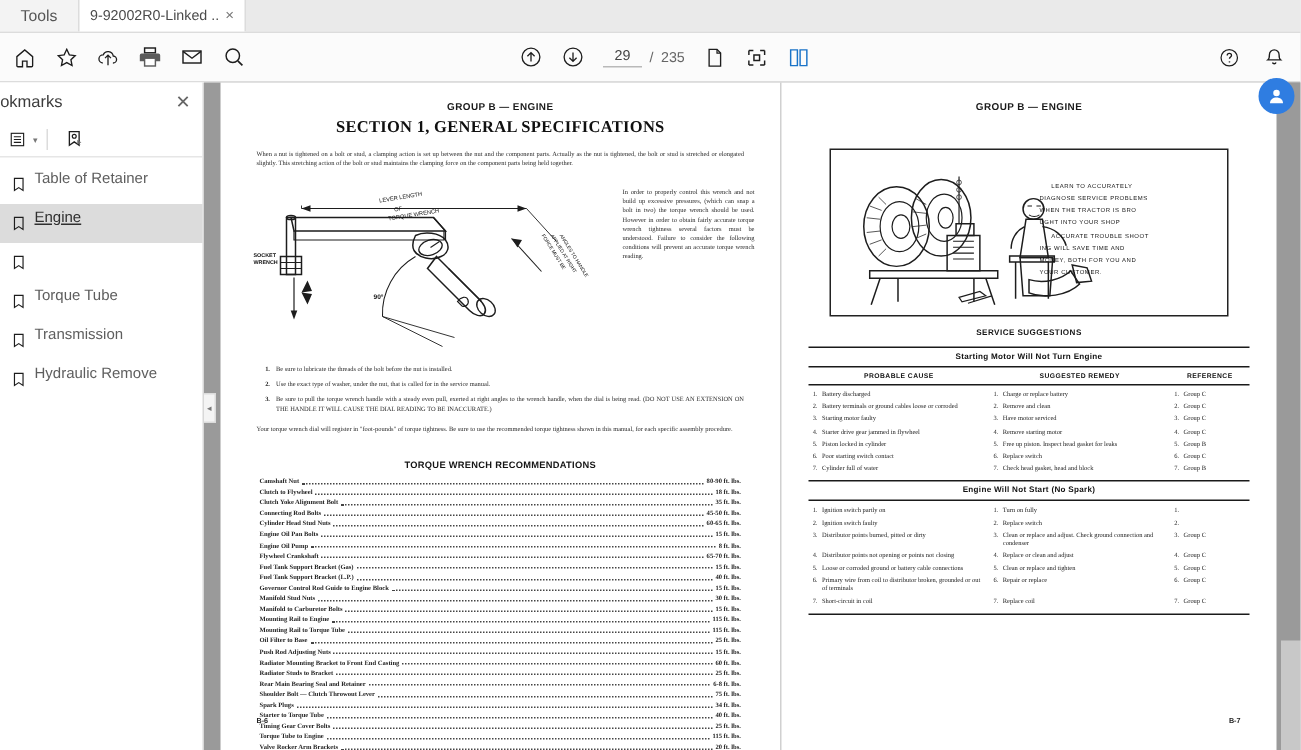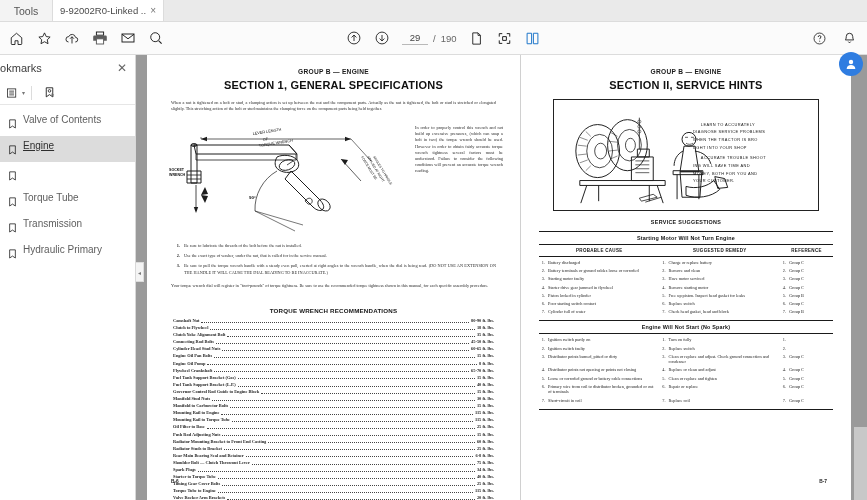--- a/index.html
+++ b/index.html
@@ -121,20 +121,21 @@
 
   
   .pg-inner { position:absolute; inset:0; }
   .grp-head {
     text-align:center; font-size:6.6px; font-weight:bold; color:#1a1a1a;
     letter-spacing:0.3px;
   }
   .sec-head {
     text-align:center; font-size:11px; font-weight:bold; color:#101010;
     letter-spacing:0.2px;
+    font-family:Liberation Serif, serif;
   }
   .body-para {
     font-size:4.3px; color:#2b2b2b; text-align:justify; line-height:6.2px;
     font-family:"Liberation Serif", serif;
   }
 
   
   .lp-head { position:absolute; left:0; right:0; top:13px; }
   .lp-sec { position:absolute; left:0; right:0; top:24px; }
   .lp-intro { position:absolute; left:24px; right:24px; top:45px; }
@@ -269,21 +270,21 @@
       </div>
       <div class="ticon">
         <svg width="16" height="16" viewBox="0 0 20 20">
             <circle class="inkline" stroke-width="1.1" cx="10" cy="10" r="7.4"></circle>
             <path class="inkline" stroke-width="1.1" d="M10 6.2v7.5M7 10.7l3 3 3-3"></path>
           </svg>
       </div>
       <div class="pagebox">
         <span class="pagenum">29</span>
         <span class="pagetotal">/</span>
-        <span class="pagetotal">190</span>
+        <span class="pagetotal">235</span>
       </div>
       <div class="ticon">
         <svg width="15" height="15" viewBox="0 0 20 20">
             <path class="inkline" stroke-width="1.2" d="M5 2.5h7l3.2 3.2V17.5H5z"></path>
             <path class="inkline" stroke-width="1.1" d="M12 2.6v3.3h3.2"></path>
           </svg>
       </div>
       <div class="ticon">
         <svg width="15" height="15" viewBox="0 0 20 20">
           <path class="inkline" stroke-width="1.3" d="M3 3.5h4M3 3.5v4M17 3.5h-4M17 3.5v4M3 16.5h4M3 16.5v-4M17 16.5h-4M17 16.5v-4"></path>
@@ -344,21 +345,21 @@
       </div>
     </div>
 
     <div class="bm-list">
       <div class="bm-item">
         <span class="bmi-icon">
           <svg width="9" height="10" viewBox="0 0 12 14">
               <path class="inkline" stroke-width="1.1" d="M2 1.2h8v11.4L6 9.9l-4 2.7z"></path>
             </svg>
         </span>
-        <span class="bmi-label">Valve of Contents</span>
+        <span class="bmi-label">Table of Retainer</span>
       </div>
       <div class="bm-item selected">
         <span class="bmi-icon">
           <svg width="9" height="10" viewBox="0 0 12 14">
               <path class="inkline" stroke-width="1.1" d="M2 1.2h8v11.4L6 9.9l-4 2.7z"></path>
             </svg>
         </span>
         <span class="bmi-label">Engine</span>
       </div>
       <div class="bm-item">
@@ -383,21 +384,21 @@
             </svg>
         </span>
         <span class="bmi-label">Transmission</span>
       </div>
       <div class="bm-item">
         <span class="bmi-icon">
           <svg width="9" height="10" viewBox="0 0 12 14">
               <path class="inkline" stroke-width="1.1" d="M2 1.2h8v11.4L6 9.9l-4 2.7z"></path>
             </svg>
         </span>
-        <span class="bmi-label">Hydraulic Primary</span>
+        <span class="bmi-label">Hydraulic Remove</span>
       </div>
     </div>
   </div>
 
   <div class="collapse-handle">◂</div>
 
   <div class="viewer">
 
     <div class="pages-wrap">
 
@@ -610,21 +611,20 @@
               </div>
             </div>
 
           <div class="pg-folio-l">B-6</div>
         </div>
       </div>
 
       <div class="page right">
         <div class="pg-inner">
           <div class="rp-head grp-head">GROUP B — ENGINE</div>
-          <div class="rp-sec sec-head">SECTION II, SERVICE HINTS</div>
 
           <div class="rp-figbox">
             <svg width="100%" height="100%" viewBox="0 0 266 112" preserveAspectRatio="none">
 
               <path class="inkline" stroke-width="1" d="M26 82h86v5H26z"></path>
               <path class="inkline" stroke-width="1" d="M33 87l-6 18M104 87l6 18M45 87v16M96 87v16"></path>
 
               <ellipse class="inkline" stroke-width="1" cx="44" cy="52" rx="22" ry="27"></ellipse>
               <ellipse class="inkline" stroke-width="0.8" cx="46" cy="52" rx="13" ry="17"></ellipse>
               <ellipse class="inkline" stroke-width="0.8" cx="47" cy="52" rx="6" ry="8"></ellipse>

